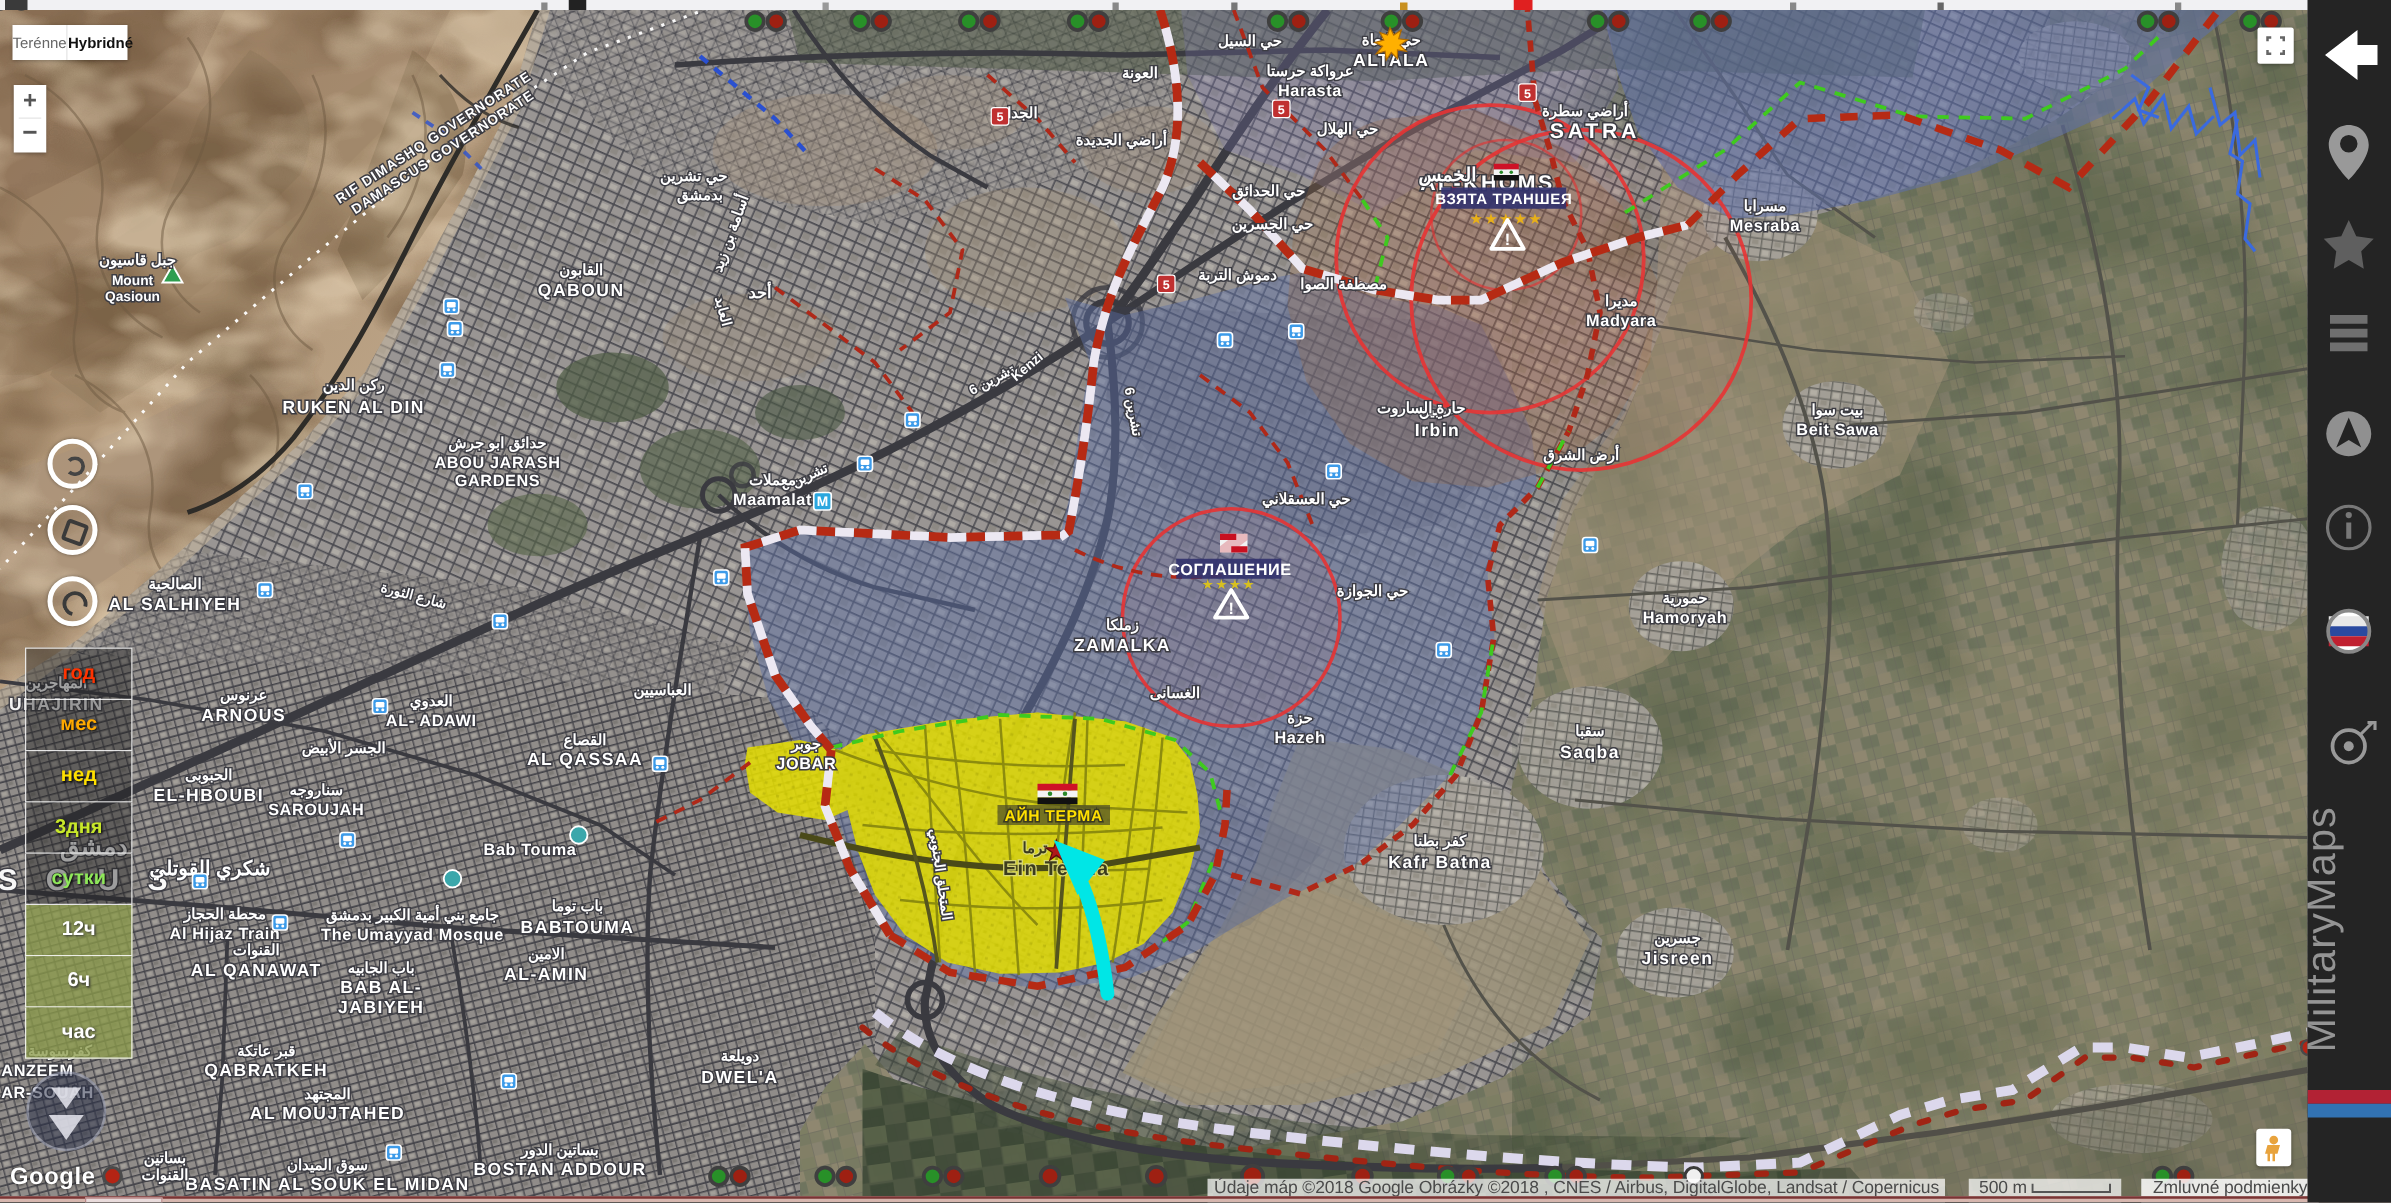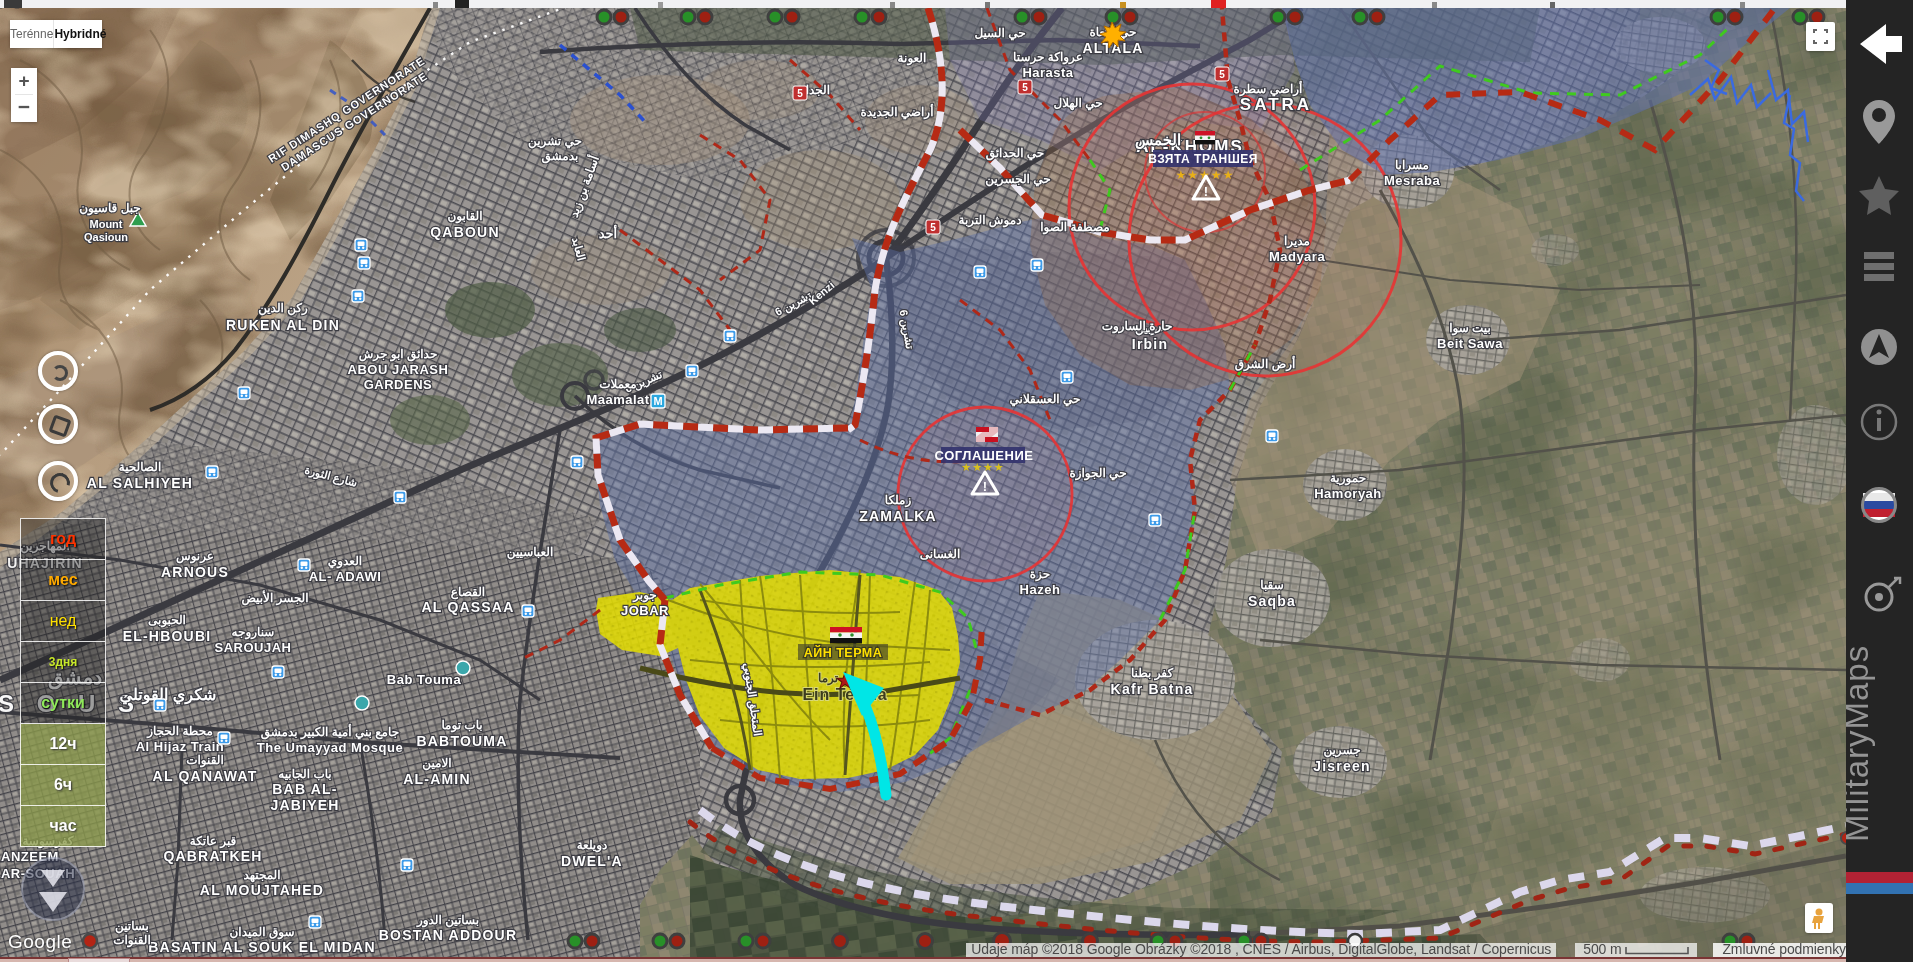--- a/index.html
+++ b/index.html
@@ -584,35 +584,35 @@
 <div class="abs" style="left:38px;top:404px;width:32px;height:32px;border:4px solid #fff;border-radius:50%;box-shadow:0 0 3px rgba(0,0,0,.4)">
       <div style="width:12px;height:12px;margin:9px;border:3px solid #3a3a3a;border-radius:3px;transform:rotate(20deg)"></div>
     </div>
 <div class="abs" style="left:38px;top:461px;width:32px;height:32px;border:4px solid #fff;border-radius:50%;box-shadow:0 0 3px rgba(0,0,0,.4)">
       <div style="width:14px;height:14px;margin:8px;border:3px solid #3a3a3a;border-radius:50%;border-bottom-color:transparent;transform:rotate(-30deg)"></div>
     </div>
 
 <div class="abs" style="left:20px;top:518px;width:86px">
 <div style="height:40px;border:1px solid rgba(255,255,255,.85);background:rgba(30,30,30,.42);color:#ff3300;font-weight:bold;font-size:16px;text-align:center;line-height:40px;text-shadow:1px 1px 2px #000">год</div>
 <div style="height:40px;border:1px solid rgba(255,255,255,.85);border-top:0;background:rgba(30,30,30,.42);color:#ffaa00;font-weight:bold;font-size:16px;text-align:center;line-height:40px;text-shadow:1px 1px 2px #000">мес</div>
-<div style="height:40px;border:1px solid rgba(255,255,255,.85);border-top:0;background:rgba(30,30,30,.42);color:#ffe000;font-weight:normal;font-size:16px;text-align:center;line-height:40px;text-shadow:1px 1px 2px #000">нед</div>
-<div style="height:40px;border:1px solid rgba(255,255,255,.85);border-top:0;background:rgba(30,30,30,.42);color:#c8e82a;font-weight:bold;font-size:12px;text-align:center;line-height:40px;text-shadow:1px 1px 2px #000">3дня</div>
+<div style="height:40px;border:1px solid rgba(255,255,255,.85);border-top:0;background:rgba(30,30,30,.42);color:#ffe000;font-weight:bold;font-size:16px;text-align:center;line-height:40px;text-shadow:1px 1px 2px #000">нед</div>
+<div style="height:40px;border:1px solid rgba(255,255,255,.85);border-top:0;background:rgba(30,30,30,.42);color:#c8e82a;font-weight:bold;font-size:16px;text-align:center;line-height:40px;text-shadow:1px 1px 2px #000">3дня</div>
 <div style="height:40px;border:1px solid rgba(255,255,255,.85);border-top:0;background:rgba(30,30,30,.42);color:#8fe85a;font-weight:bold;font-size:16px;text-align:center;line-height:40px;text-shadow:1px 1px 2px #000">сутки</div>
 <div style="height:40px;border:1px solid rgba(255,255,255,.85);border-top:0;background:rgba(138,154,74,.78);color:#fff;font-weight:bold;font-size:16px;text-align:center;line-height:40px;text-shadow:1px 1px 2px #333">12ч</div>
 <div style="height:40px;border:1px solid rgba(255,255,255,.85);border-top:0;background:rgba(138,154,74,.78);color:#fff;font-weight:bold;font-size:16px;text-align:center;line-height:40px;text-shadow:1px 1px 2px #333">6ч</div>
 <div style="height:40px;border:1px solid rgba(255,255,255,.85);border-top:0;background:rgba(138,154,74,.78);color:#fff;font-weight:bold;font-size:16px;text-align:center;line-height:40px;text-shadow:1px 1px 2px #333">час</div>
 </div>
 
 <svg class="abs" style="left:20px;top:856px" width="68" height="68" viewBox="0 0 68 68">
 <circle cx="33" cy="33" r="31" fill="#2a3048" opacity=".55" stroke="#9aa0b8" stroke-width="2"></circle>
 <path d="M21,14 h24 l-12,17 Z" fill="#e8e8f0" opacity=".85"></path>
 <path d="M19,36 h28 l-14,20 Z" fill="#e8e8f0" opacity=".85"></path>
 </svg>
 
-<div class="abs" style="left:8px;top:931px;color:#fff;font-size:19px;font-weight:normal;letter-spacing:.5px;text-shadow:0 0 3px rgba(0,0,0,.7)">Google</div>
+<div class="abs" style="left:8px;top:931px;color:#fff;font-size:19px;font-weight:bold;letter-spacing:.5px;text-shadow:0 0 3px rgba(0,0,0,.7)">Google</div>
 
 <div class="abs" style="left:1806px;top:22px;width:29px;height:29px;background:#fff;border-radius:2px;box-shadow:0 1px 3px rgba(0,0,0,.3)">
 <svg width="29" height="29">
         <path d="M8,11 V8 H11 M18,8 H21 V11 M21,18 V21 H18 M11,21 H8 V18" fill="none" stroke="#666" stroke-width="2"></path>
       </svg>
 </div>
 
 <div class="abs" style="left:1805px;top:903px;width:28px;height:30px;background:#fff;border-radius:3px;box-shadow:0 1px 3px rgba(0,0,0,.3)">
 <svg width="28" height="30">
         <g fill="#e8a33d">

